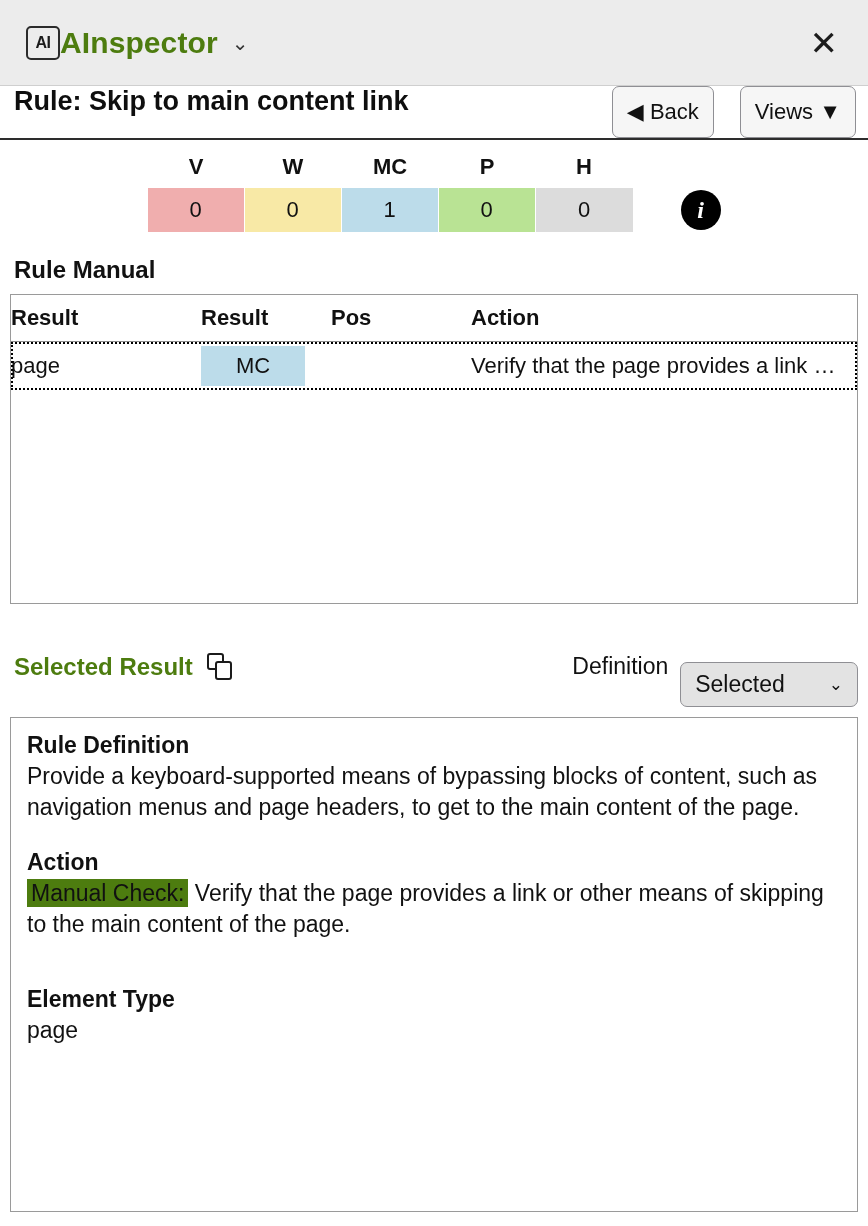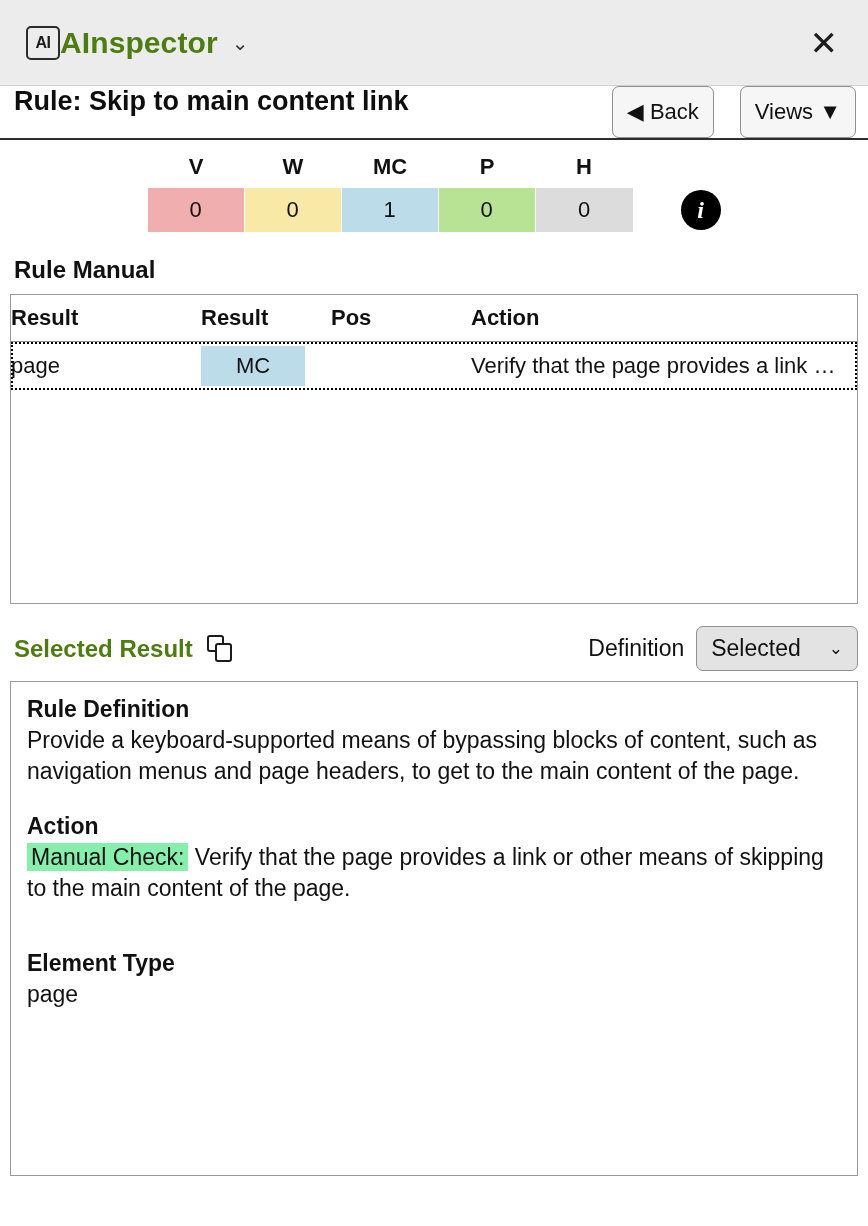--- a/index.html
+++ b/index.html
@@ -230,23 +230,24 @@
     margin-right: 12px;
   }
   .hl-select {
     border: 1px solid #8f8f94;
     border-radius: 7px;
     background: #e3e3e3;
     font-size: 23px;
     padding: 8px 14px;
     display: flex;
     align-items: center;
-    gap: 28px;
-    cursor: pointer;
-    color: #111;
+    gap: 44px;
+    cursor: pointer;
+    color: #111;
+    margin-top: 36px;
   }
   .hl-select .chev { font-size: 17px; }
 
   .detail-box {
     margin: 0 10px;
     border: 1px solid #9a9a9a;
     padding: 14px 16px 18px 16px;
     height: 495px;
     overflow: hidden;
     background: #fff;
@@ -259,21 +260,21 @@
   }
   .d-p {
     font-size: 23px;
     line-height: 1.35;
     color: #111;
     margin: 0;
   }
   .gap { height: 26px; }
   .gap-sm { height: 20px; }
   .mc-chip {
-    background: #86efac;
+    background: #4d7c0f;
     padding: 1px 4px;
     font-weight: 400;
   }
 </style>
 </head>
 <body>
 
 <div class="titlebar">
   <div class="app-badge">AI</div>
   <div class="app-title">AInspector</div>

